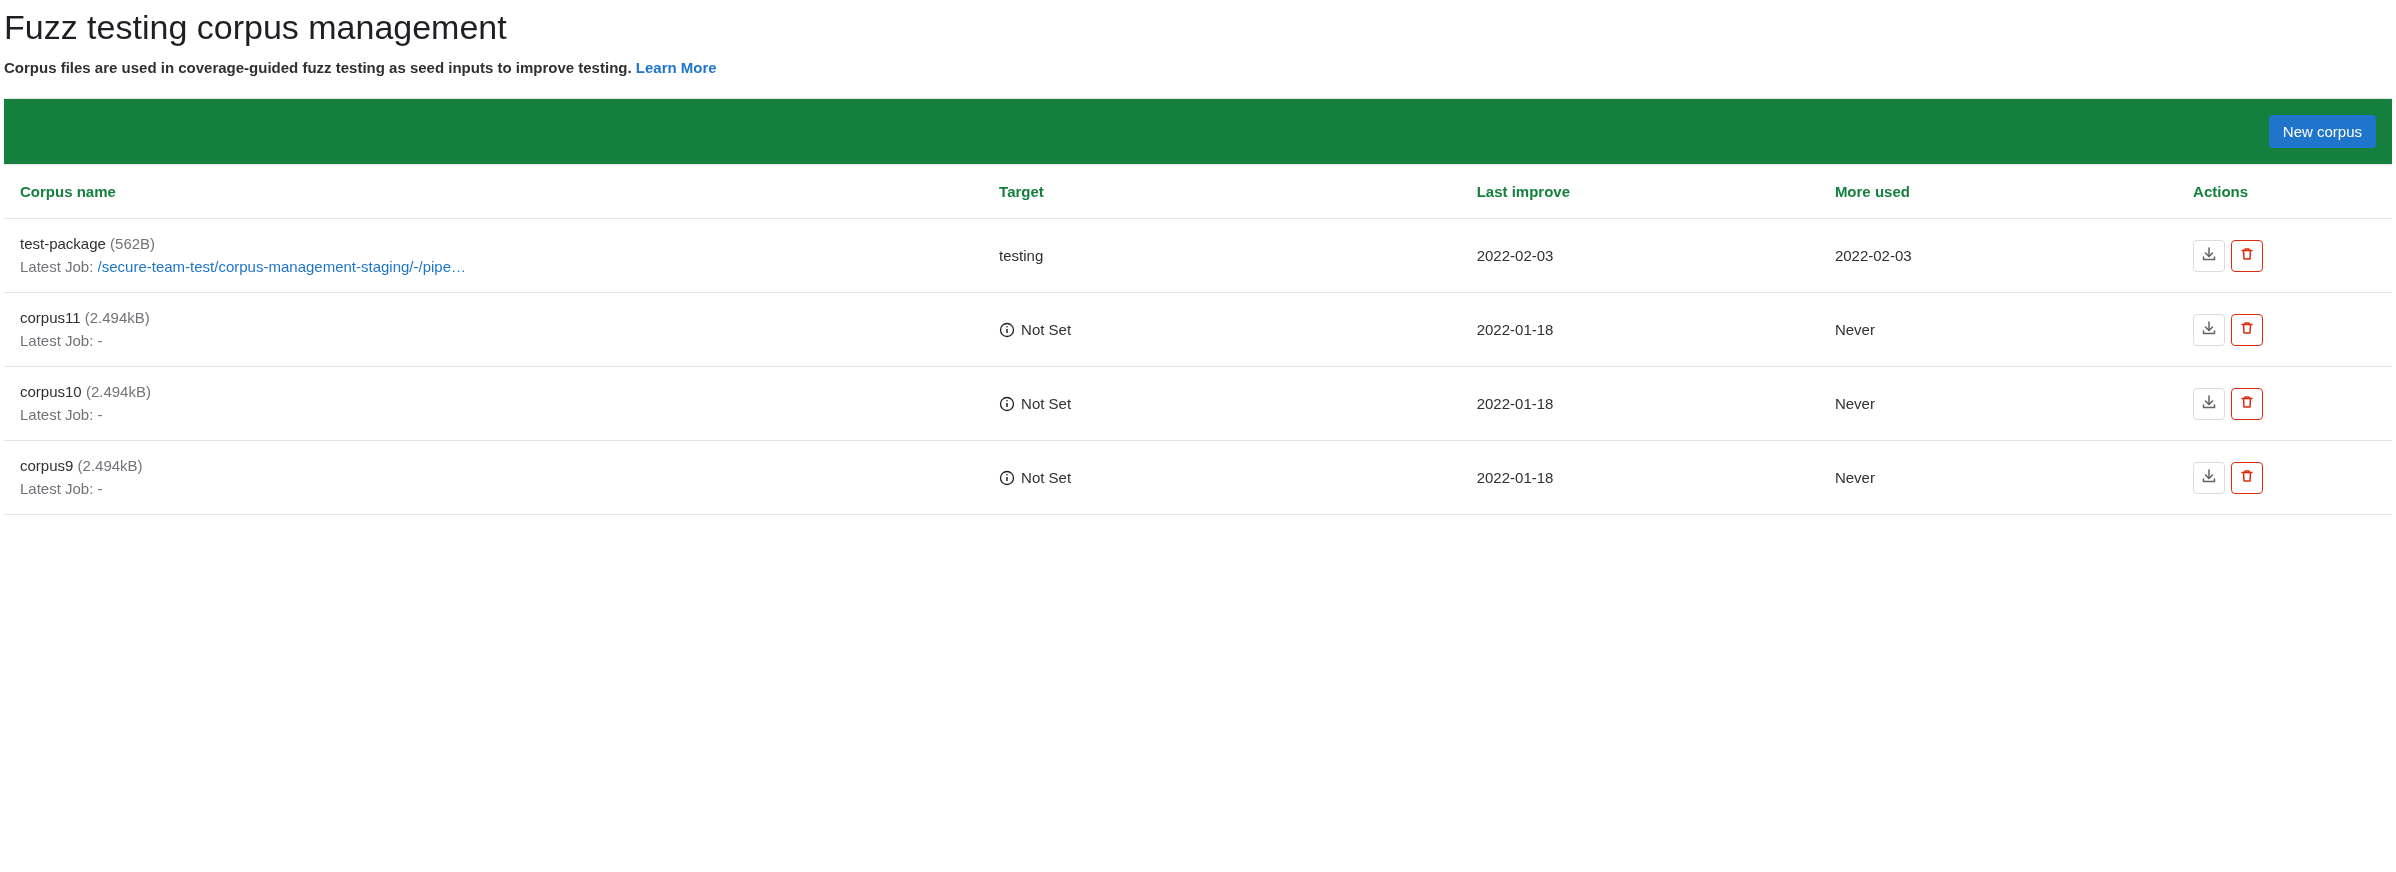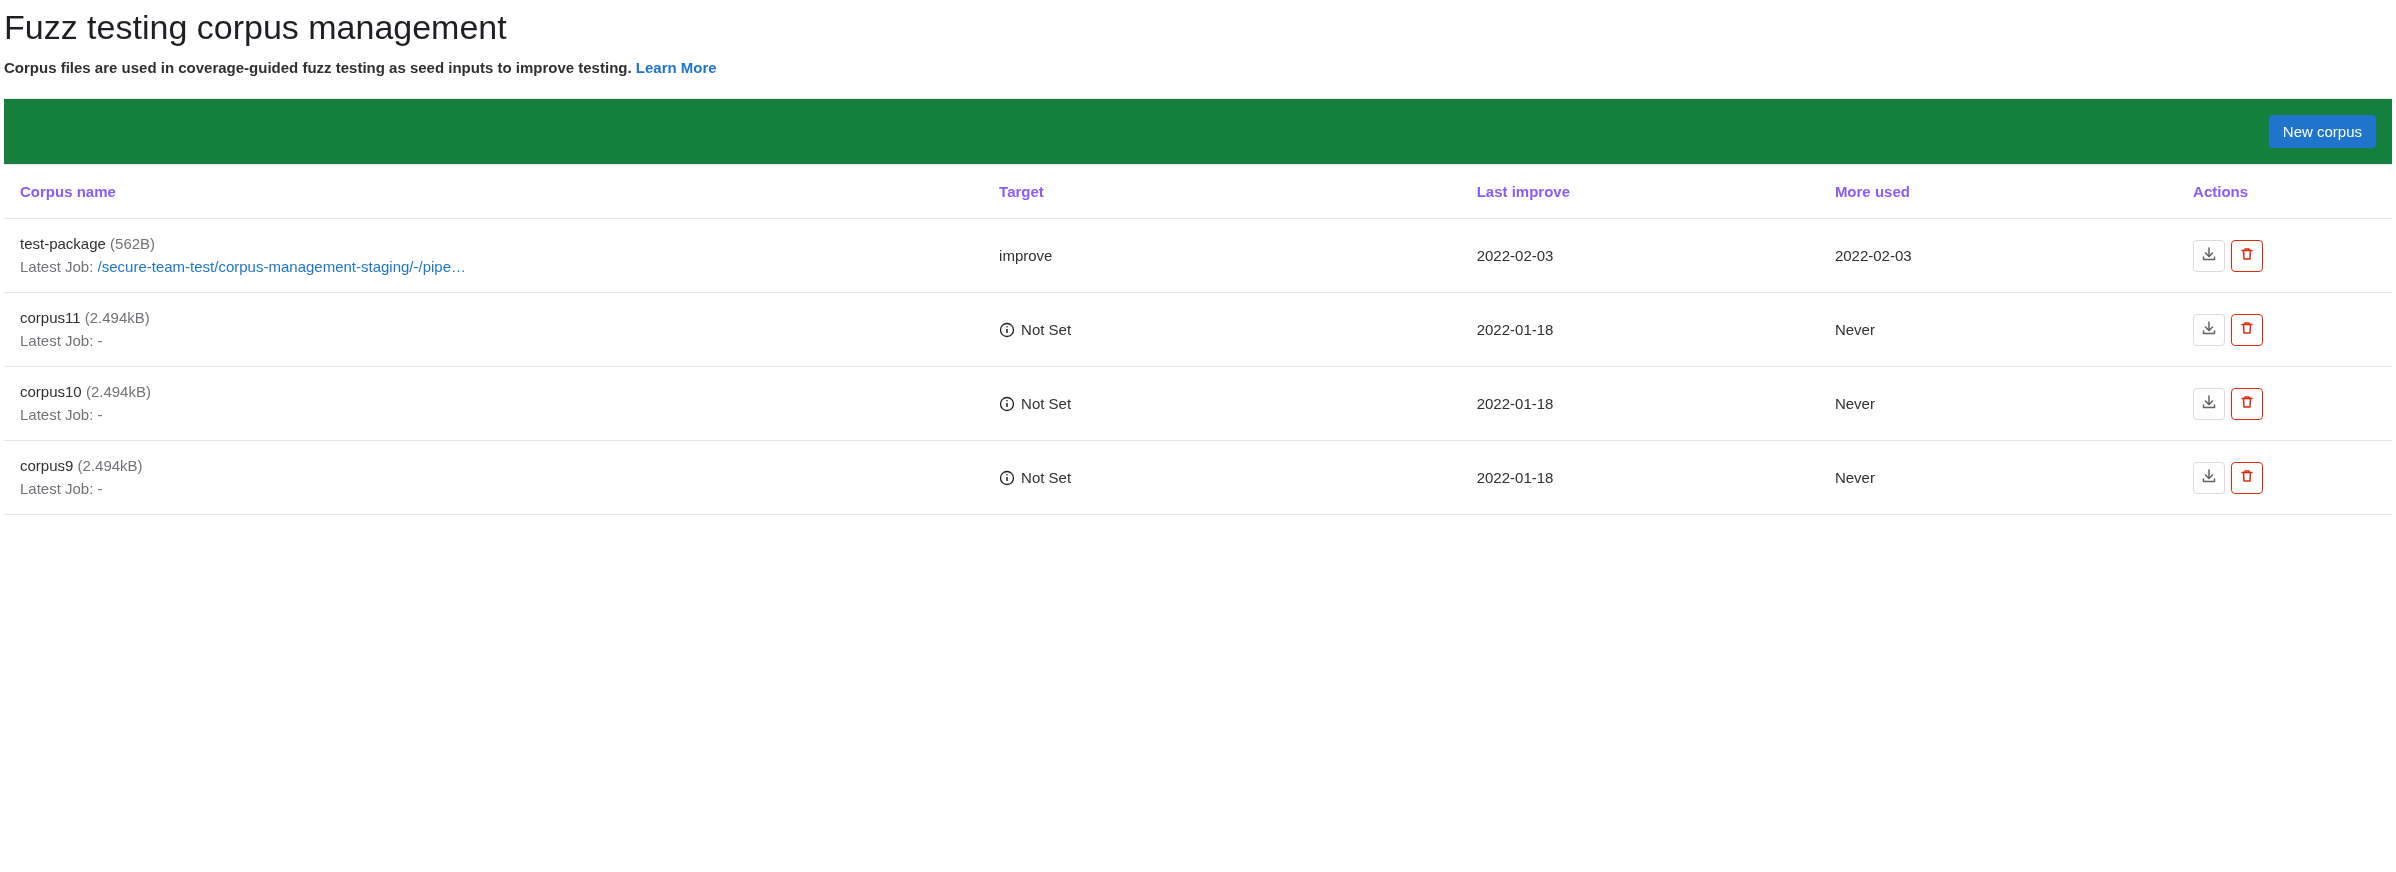--- a/index.html
+++ b/index.html
@@ -52,21 +52,21 @@
       font-weight: 400;
       cursor: pointer;
     }
     .table {
       width: 100%;
       border-collapse: collapse;
     }
     .table thead th {
       text-align: left;
       font-weight: 600;
-      color: #8b5cf6;
+      color: #15803d;
       font-size: 15px;
       padding: 18px 16px;
       border-bottom: 1px solid #e5e5e5;
     }
     .table tbody tr {
       border-bottom: 1px solid #e5e5e5;
     }
     .table tbody td {
       padding: 14px 16px;
       vertical-align: middle;
@@ -158,21 +158,21 @@
       </tr>
     </thead>
     <tbody id="table-body">
         <tr>
           <td class="col-name">
             <div class="corpus-name-line"><span class="corpus-name">test-package</span> <span class="corpus-size"> (562B)</span></div>
             <div class="latest-job-line"><span>Latest Job: </span><a class="link truncate">/secure-team-test/corpus-management-staging/-/pipe…</a></div>
           </td>
           <td class="col-target">
             <div class="target-cell">
-              <span>improve</span>
+              <span>testing</span>
             </div>
           </td>
           <td class="col-updated">2022-02-03</td>
           <td class="col-used">2022-02-03</td>
           <td class="col-actions">
             <div class="actions-cell">
               <button class="icon-btn">
                 <span><svg viewBox="0 0 16 16" fill="none" stroke="#626168" stroke-width="1.5" stroke-linecap="round" stroke-linejoin="round">
                     <path d="M8 2 L8 10"></path>
                     <path d="M4.5 7 L8 10.5 L11.5 7"></path>

